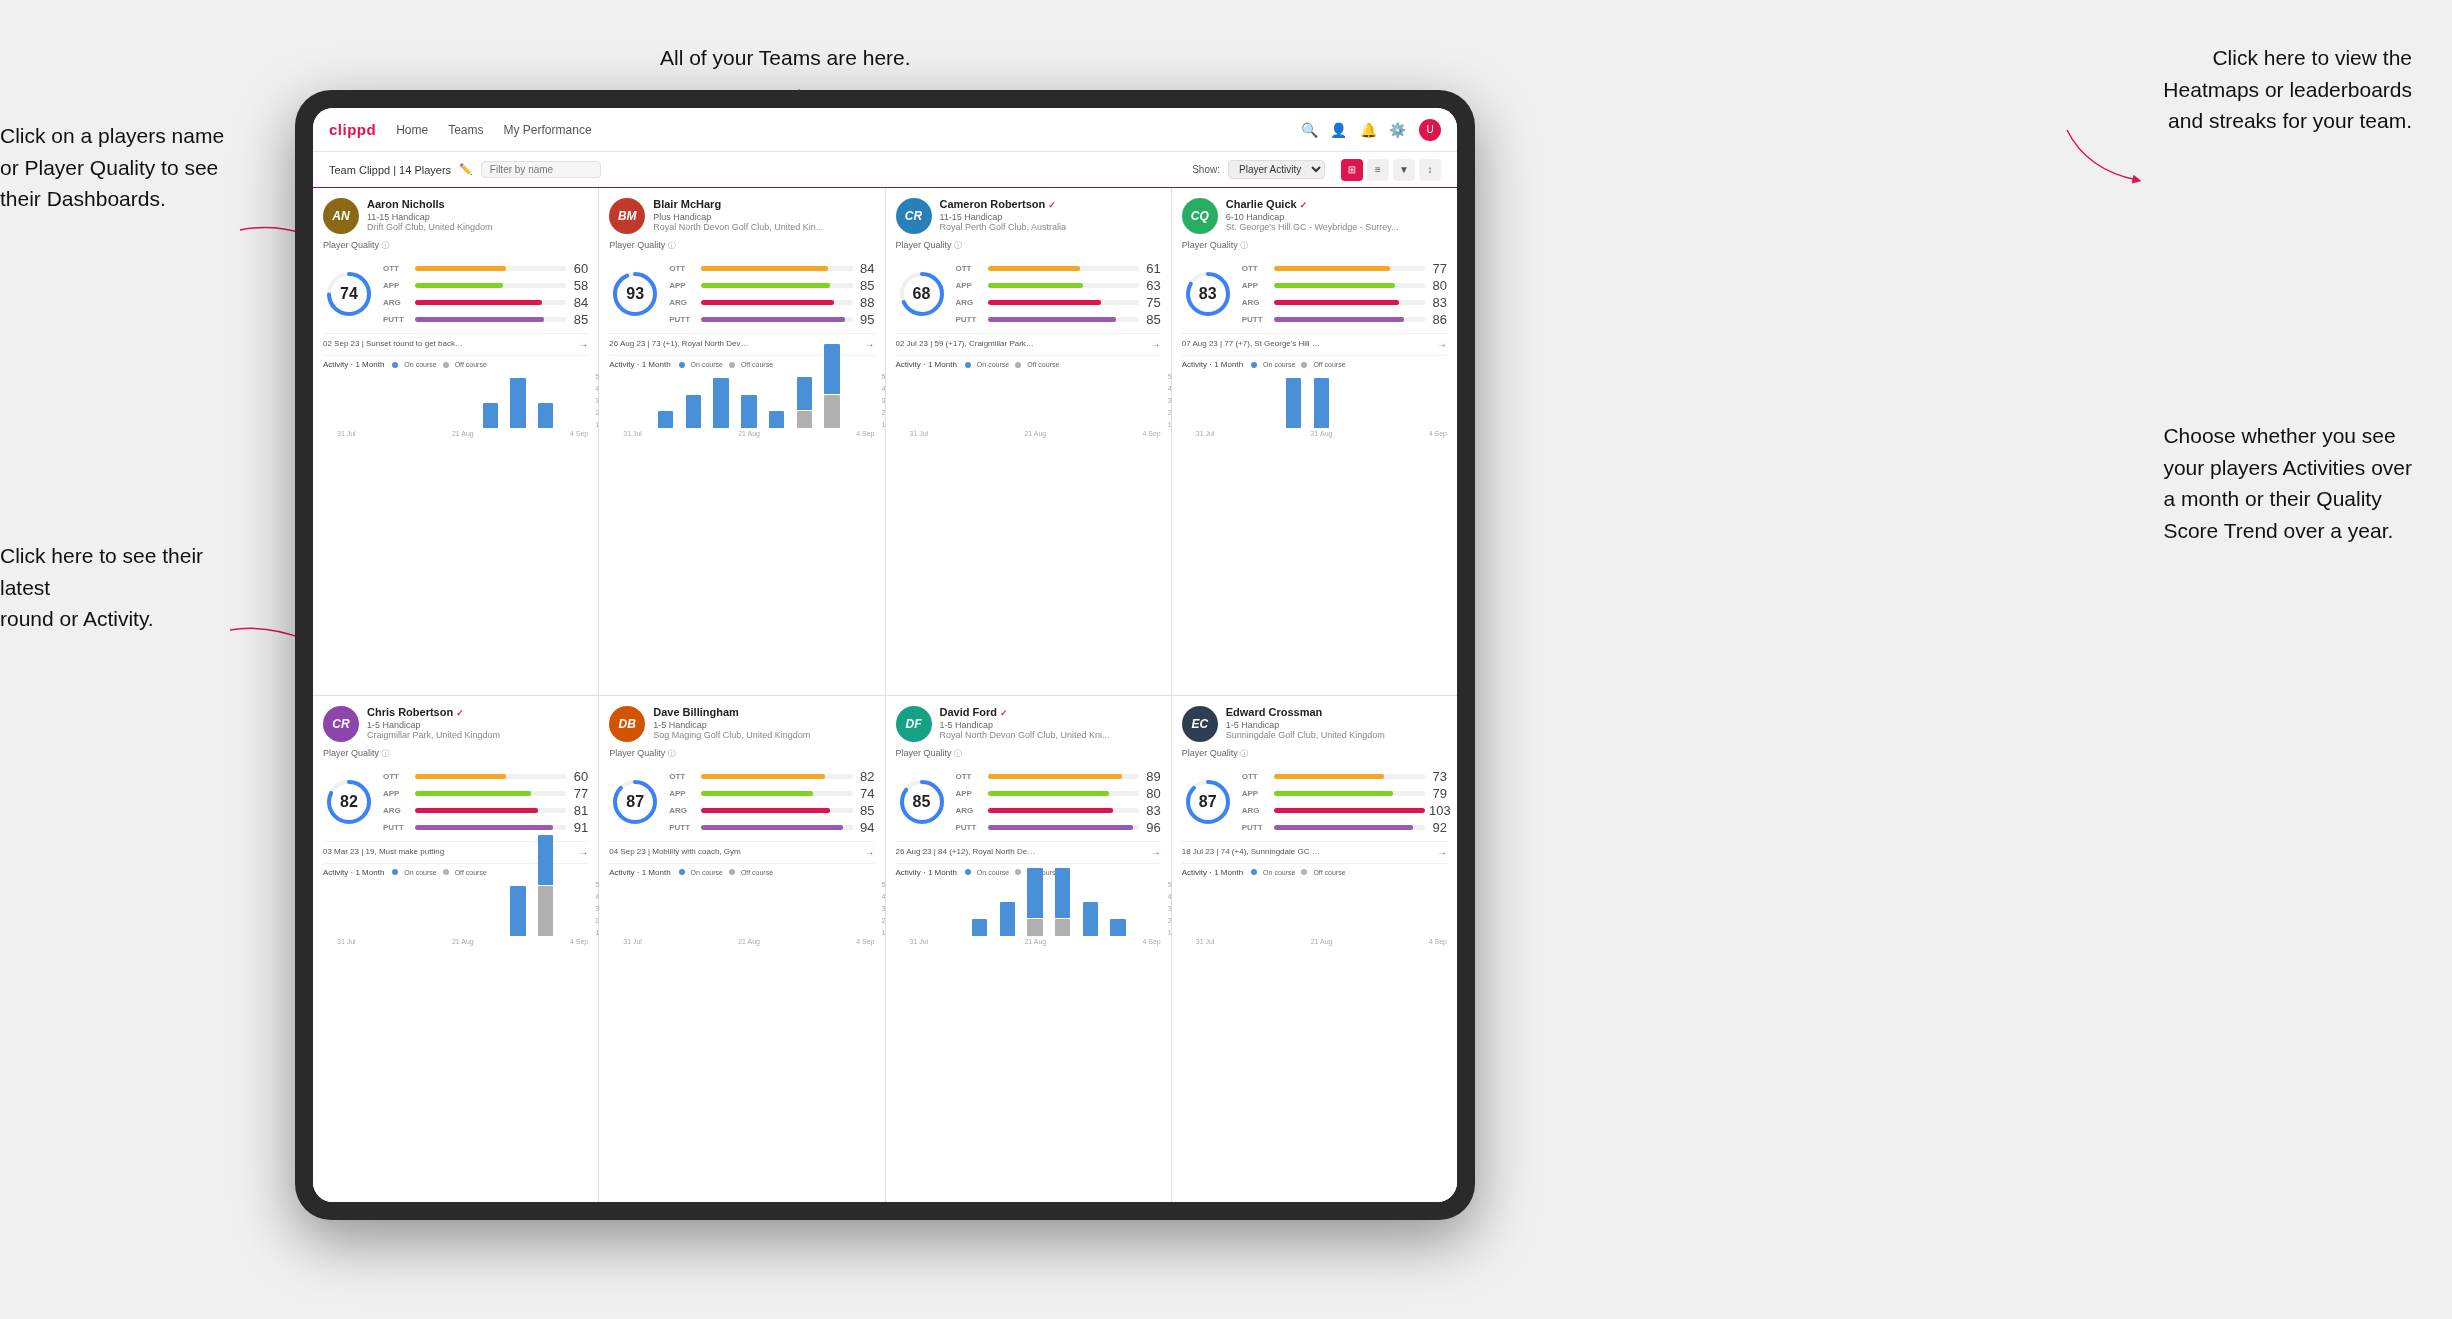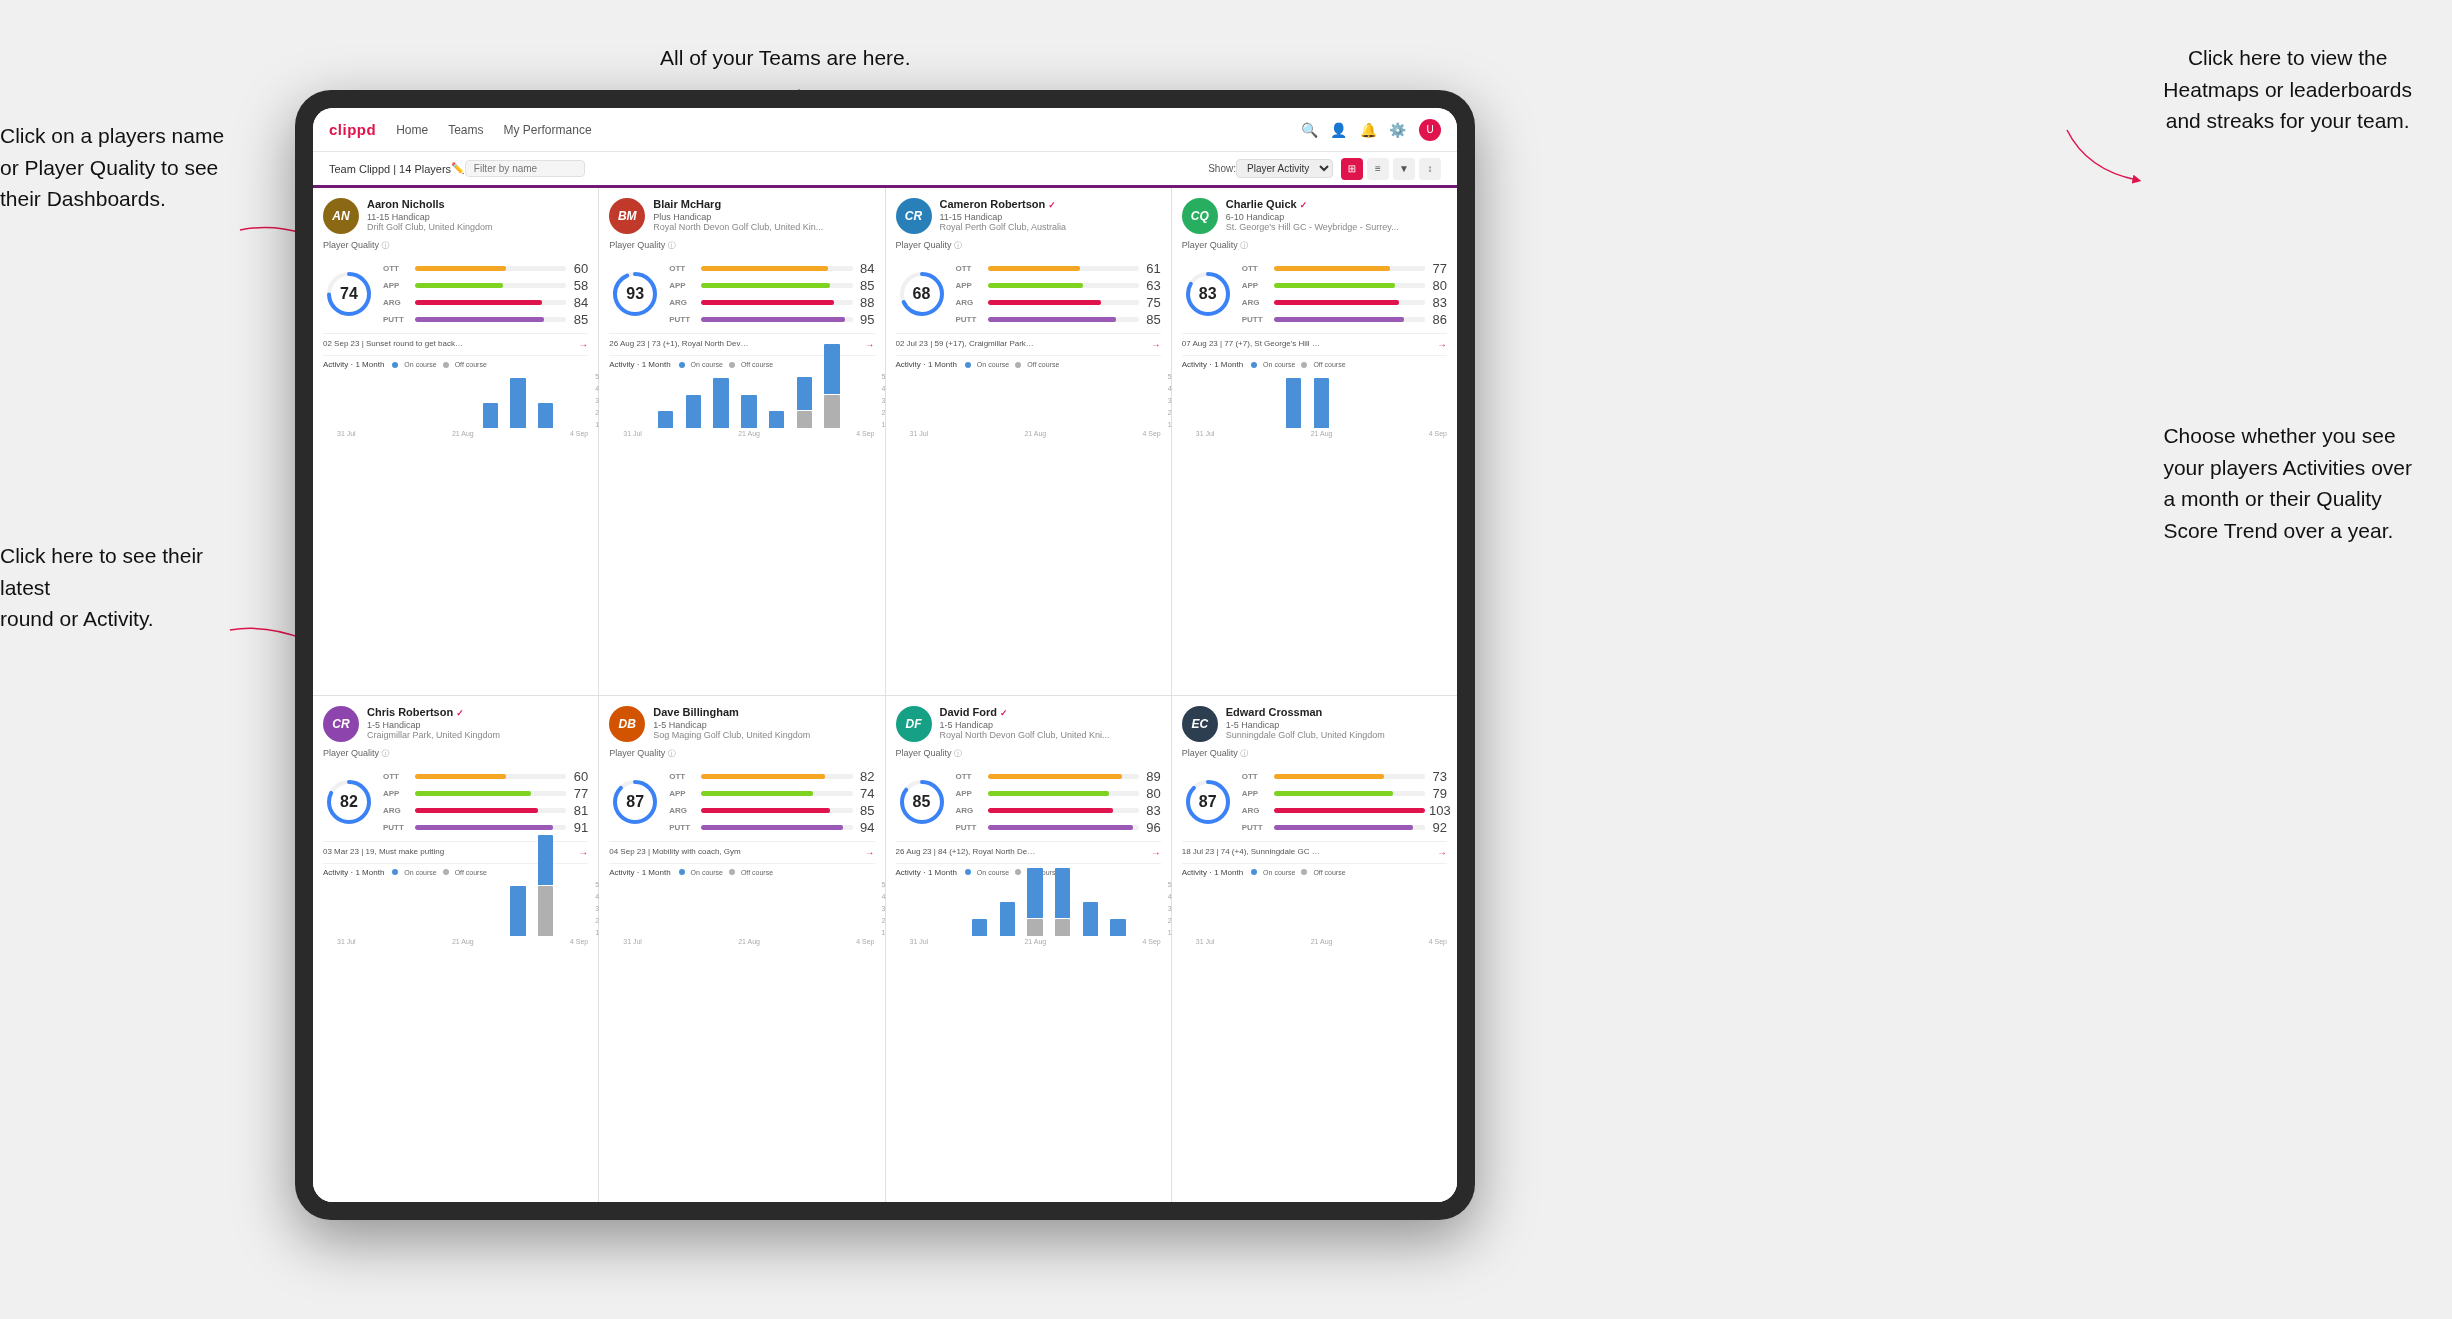--- a/index.html
+++ b/index.html
@@ -111,25 +111,26 @@
       color: white;
       font-size: 10px;
       padding: 4px 10px;
       border-radius: 4px;
       cursor: pointer;
     }
 
     
     .toolbar {
       background: #fff;
-      border-bottom: 3px solid #701a75;
+      border-bottom: 1px solid #701a75;
       padding: 6px 16px;
       height: 36px;
       display: flex;
       align-items: center;
+      gap: 8px;
       flex-shrink: 0;
     }
     .toolbar-title {
       font-size: 11px;
       color: #333;
       font-weight: 500;
     }
     .toolbar-edit {
       color: #999;
       font-size: 11px;
@@ -397,21 +398,21 @@
 
 <svg class="arrow-svg" style="left:620px; top:80px; width:200px; height:120px;">
   <path d="M 180 10 Q 100 40 80 100" stroke="#e0144c" stroke-width="1.5" fill="none" marker-end="url(#arrowhead1)"></path>
   <defs>
     <marker id="arrowhead1" markerWidth="6" markerHeight="6" refX="3" refY="3" orient="auto">
       <path d="M0,0 L6,3 L0,6 Z" fill="#e0144c"></path>
     </marker>
   </defs>
 </svg>
 
-<div class="callout" style="right:40px; top:42px; max-width:280px; text-align:center; font-size:21px;">
+<div class="callout" style="right:40px; top:42px; max-width:280px; text-align:right; font-size:21px;">
   <span style="white-space:pre-line;">Click here to view the
 Heatmaps or leaderboards
 and streaks for your team.</span>
 </div>
 
 <svg class="arrow-svg" style="right:245px; top:120px; width:150px; height:80px;">
   <path d="M 10 10 Q 30 50 80 60" stroke="#e0144c" stroke-width="1.5" fill="none" marker-end="url(#arrowhead2)"></path>
   <defs>
     <marker id="arrowhead2" markerWidth="6" markerHeight="6" refX="3" refY="3" orient="auto">
       <path d="M0,0 L6,3 L0,6 Z" fill="#e0144c"></path>

